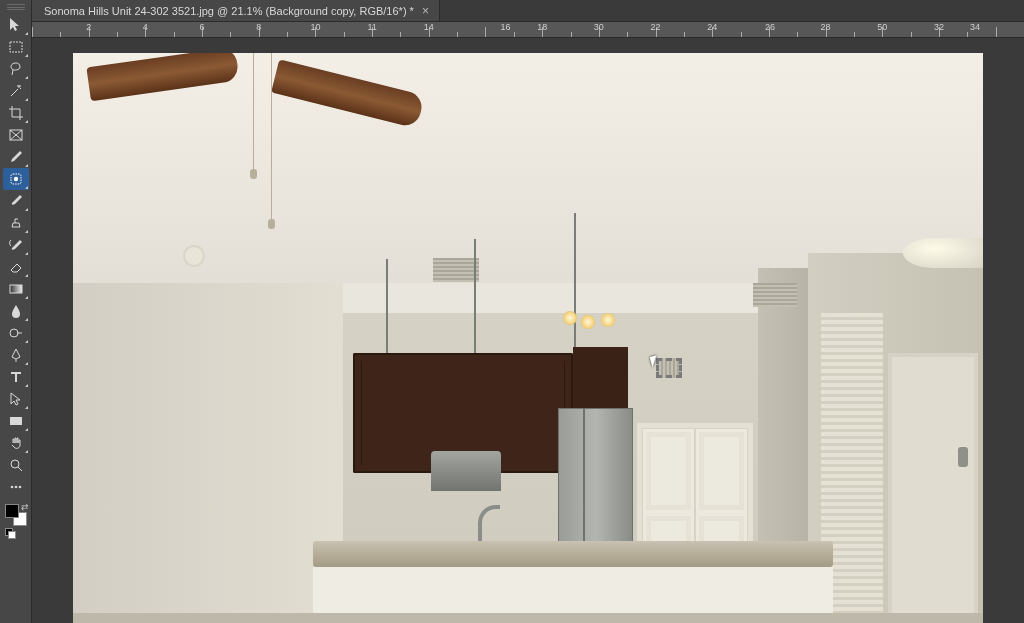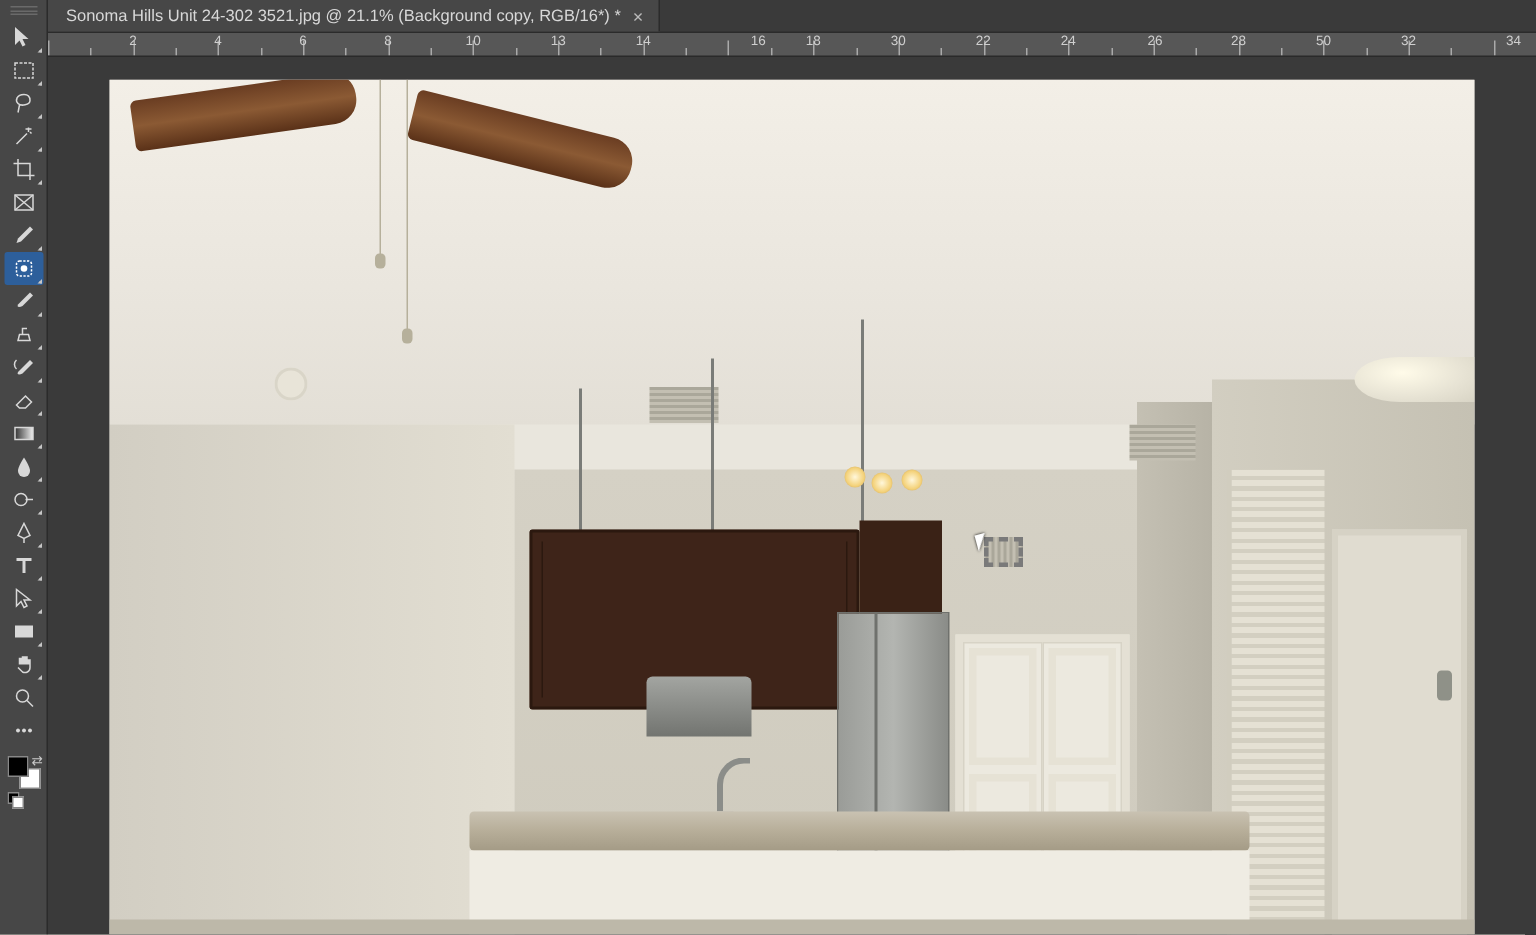--- a/index.html
+++ b/index.html
@@ -500,21 +500,21 @@
       <div class="tick major" style="left: 170.057px;"></div>
       <div class="ticklabel" style="left: 170.057px;">6</div>
       <div class="tick" style="left: 198.4px;"></div>
       <div class="tick major" style="left: 226.743px;"></div>
       <div class="ticklabel" style="left: 226.743px;">8</div>
       <div class="tick" style="left: 255.086px;"></div>
       <div class="tick major" style="left: 283.429px;"></div>
       <div class="ticklabel" style="left: 283.429px; text-align: center;">10</div>
       <div class="tick" style="left: 311.771px;"></div>
       <div class="tick major" style="left: 340.114px;"></div>
-      <div class="ticklabel" style="left: 340.114px;">13</div>
+      <div class="ticklabel" style="left: 340.114px;">11</div>
       <div class="tick" style="left: 368.457px;"></div>
       <div class="tick major" style="left: 396.8px;"></div>
       <div class="ticklabel" style="left: 396.8px;">14</div>
       <div class="tick" style="left: 425.143px;"></div>
       <div class="tick major" style="left: 453.486px;"></div>
       <div class="ticklabel" style="left: 453.486px; margin-left: 20px;">16</div>
       <div class="tick" style="left: 481.829px;"></div>
       <div class="tick major" style="left: 510.171px;"></div>
       <div class="ticklabel" style="left: 510.171px;">18</div>
       <div class="tick" style="left: 538.514px;"></div>
@@ -533,21 +533,21 @@
       <div class="tick major" style="left: 793.6px;"></div>
       <div class="ticklabel" style="left: 793.6px;">28</div>
       <div class="tick" style="left: 821.943px;"></div>
       <div class="tick major" style="left: 850.286px;"></div>
       <div class="ticklabel" style="left: 850.286px;">50</div>
       <div class="tick" style="left: 878.629px;"></div>
       <div class="tick major" style="left: 906.971px;"></div>
       <div class="ticklabel" style="left: 906.971px;">32</div>
       <div class="tick" style="left: 935.314px;"></div>
       <div class="tick major" style="left: 963.657px;"></div>
-      <div class="ticklabel" style="left: 977px;">34</div>
+      <div class="ticklabel" style="left: 943px;">34</div>
     </div>
 </div>
 
 <div class="canvas-area">
   <div class="canvas-wrap">
     <div class="photo">
       <div class="ceiling"></div>
       <div class="wall-left"></div>
       <div class="wall-center"></div>
       <div class="wall-right-b"></div>

